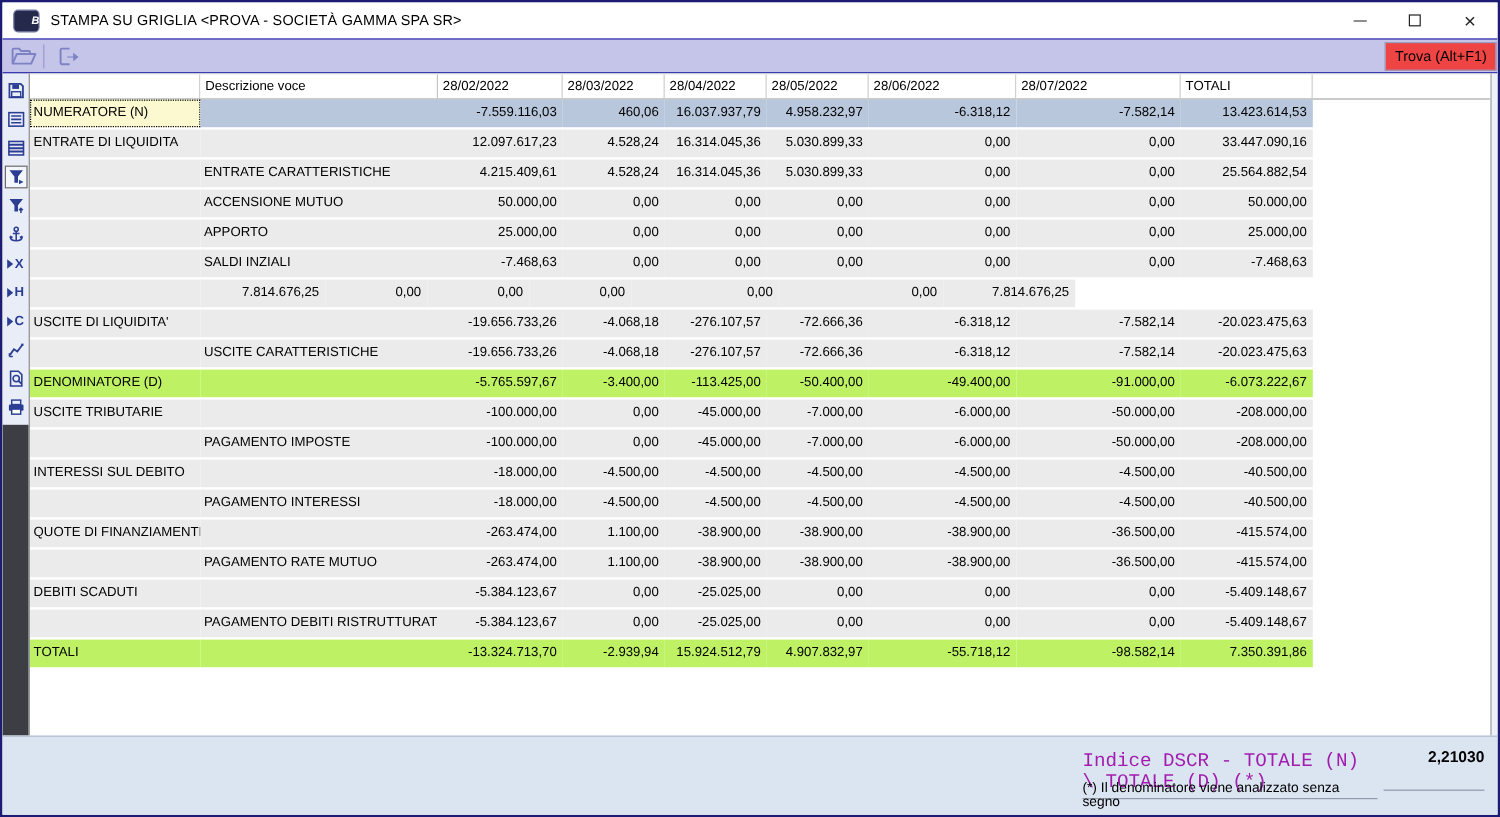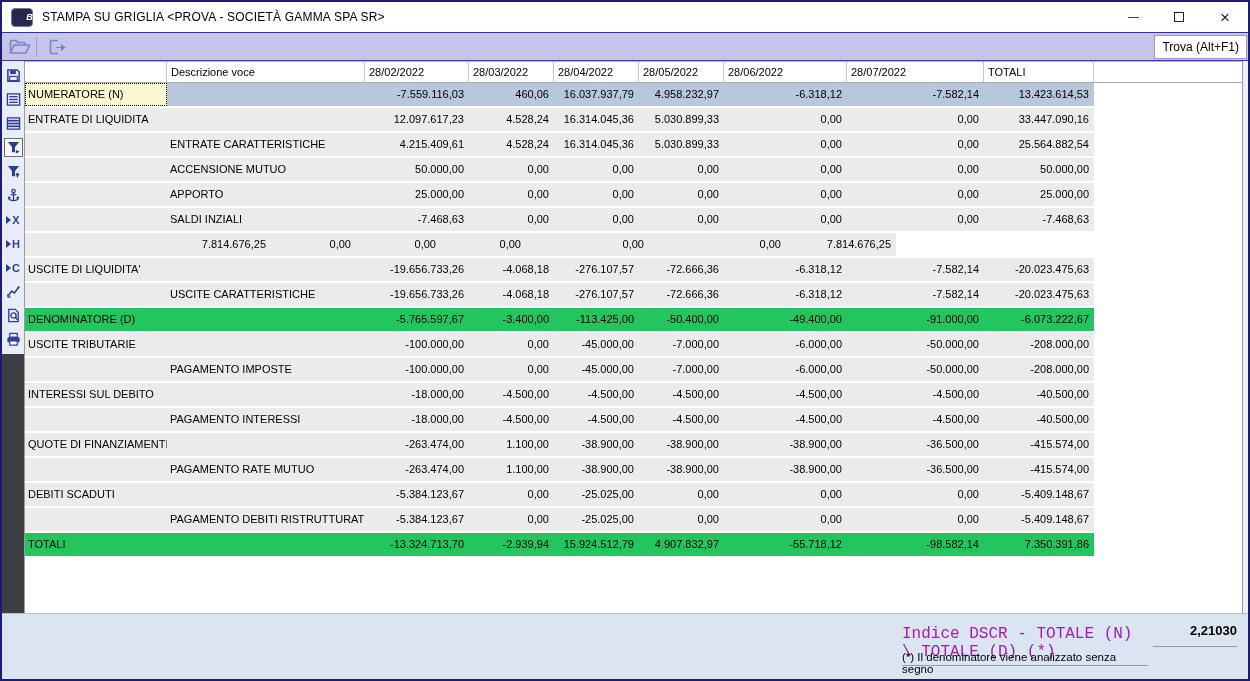--- a/index.html
+++ b/index.html
@@ -24,21 +24,21 @@
   .glyph-close { font-size:17px; color:#222; line-height:1; }
   
   .toolbar {
     height:29px; background:#c4c5e9; border-top:1px solid #2f2fae; border-bottom:1px solid #3a3ab4;
     display:flex; align-items:center; flex:0 0 auto; position:relative;
   }
   .tb-icon { width:26px; height:22px; margin-left:5px; display:flex; align-items:center; justify-content:center; }
   .tb-sep { width:1px; height:20px; background:#9a9ad2; margin:0 3px; }
   .find-box {
     position:absolute; right:1px; top:2px; height:24px; min-width:86px;
-    background:#ffffff; border:1px solid #9c9cbe; font-size:12px; color:#000;
+    background:#ef4444; border:1px solid #9c9cbe; font-size:12px; color:#000;
     display:flex; align-items:center; justify-content:center; padding:0 7px;
   }
   
   .body { flex:1 1 auto; display:flex; background:#eef1f8; min-height:0; }
   .side {
     width:22px; flex:0 0 auto; display:flex; flex-direction:column; background:#3d3d44;
   }
   .side-light { background:#e9edf8; padding-top:5px; display:flex; flex-direction:column; align-items:center; }
   .side-icon {
     width:19px; height:19px; margin-bottom:5px; display:flex; align-items:center; justify-content:center;
@@ -62,35 +62,35 @@
   .hfill { flex:1 1 auto; border-bottom:1px solid #a8a8a8; background:#fff; }
   .grow { display:flex; height:23px; margin-bottom:2px; }
   .cell {
     font-size:11px; color:#000; line-height:23px; white-space:nowrap; overflow:hidden;
   }
   .lab { padding-left:3px; }
   .val { text-align:right; padding-right:5px; }
   .grow.normal .cell { background:#ebebeb; }
   .grow.selected .cell { background:#b8c7dc; }
   .grow.selected .cell.c0 { background:#fcf8cf; outline:1px dotted #000; outline-offset:-1px; }
-  .grow.total .cell { background:#22c55e; }
+  .grow.total .cell { background:#bef264; }
   .c0{width:142px;} .c1{width:198px;}
   .v0{width:104px;} .v1{width:85px;} .v2{width:85px;} .v3{width:85px;}
   .v4{width:123px;} .v5{width:137px;} .v6{width:110px;}
   
   .footer {
     height:66px; flex:0 0 auto; background:#dbe5f1; border-top:1px solid #b0bdd0; position:relative;
   }
   .dscr-label {
     position:absolute; top:11px; left:900px; width:246px;
     font-size:16px; color:#a21caf; padding-bottom:4px; border-bottom:1px solid #8f9aad;font-family:Liberation Mono, monospace;
   }
   .dscr-value {
     position:absolute; top:9px; left:1151px; width:84px; text-align:right;
-    font-size:13px; font-weight:bold; color:#000; padding-bottom:8px; border-bottom:1px solid #8f9aad;
+    font-size:13px; font-weight:bold; color:#000; padding-bottom:20px; border-bottom:1px solid #8f9aad;
   }
   .dscr-note {
     position:absolute; top:37px; left:900px; width:246px;
     font-size:11.5px; color:#000; padding-bottom:4px; border-bottom:1px solid #8f9aad;
   }
   svg { display:block; }
 </style>
 </head>
 <body>
 

